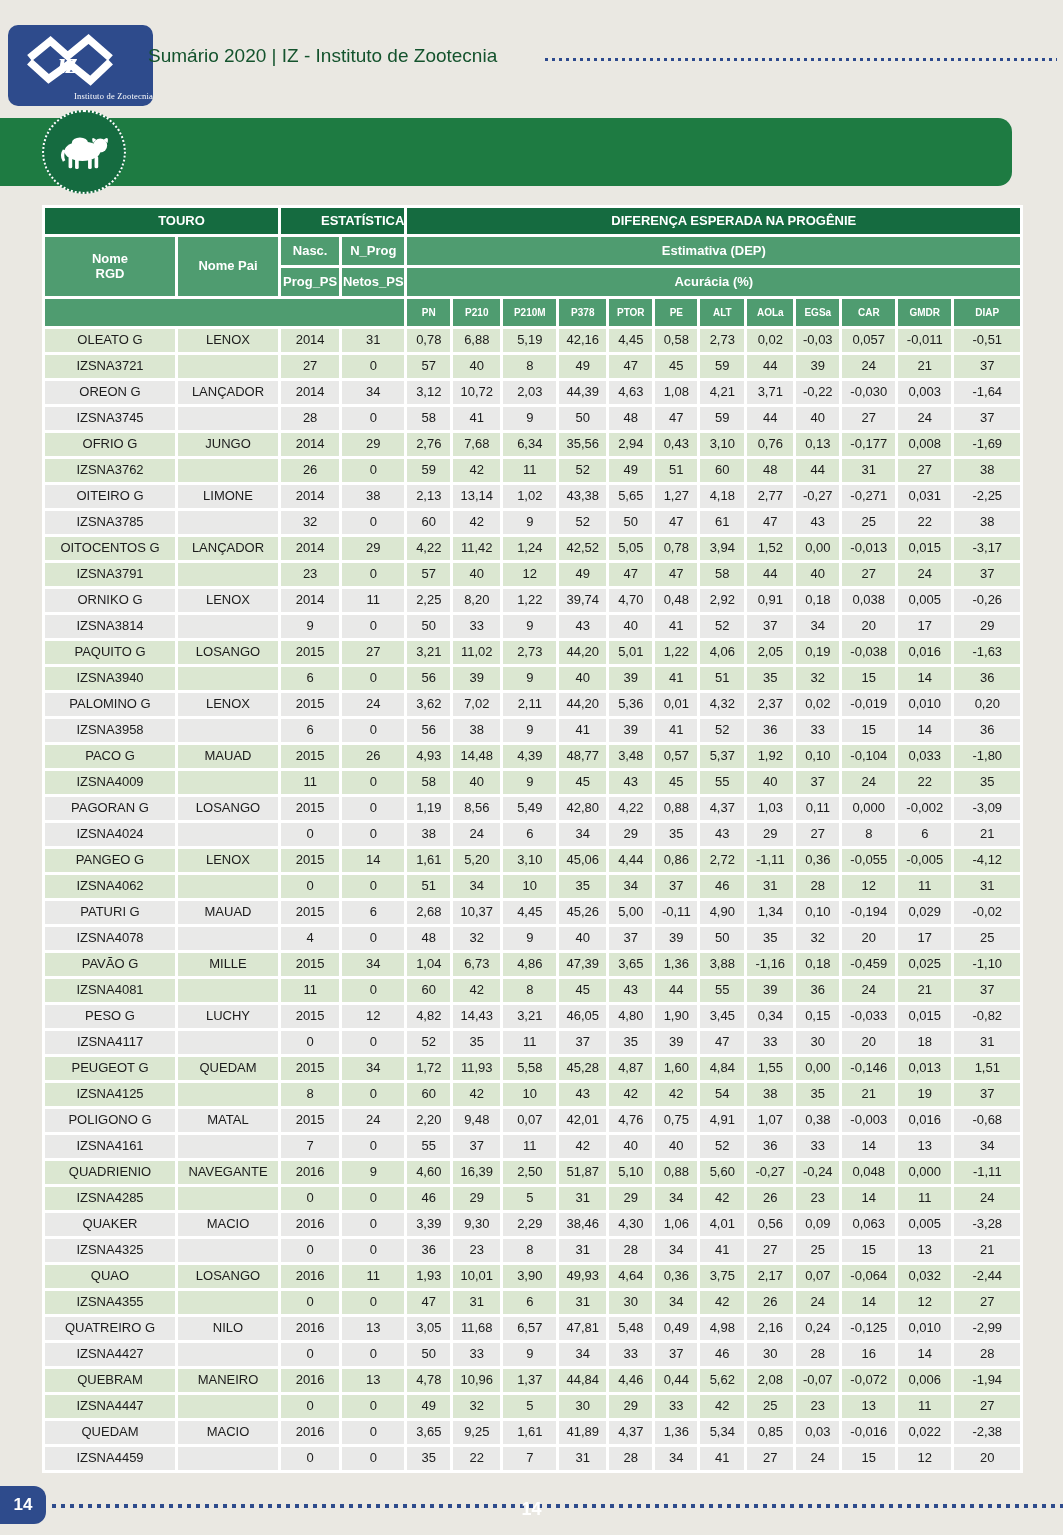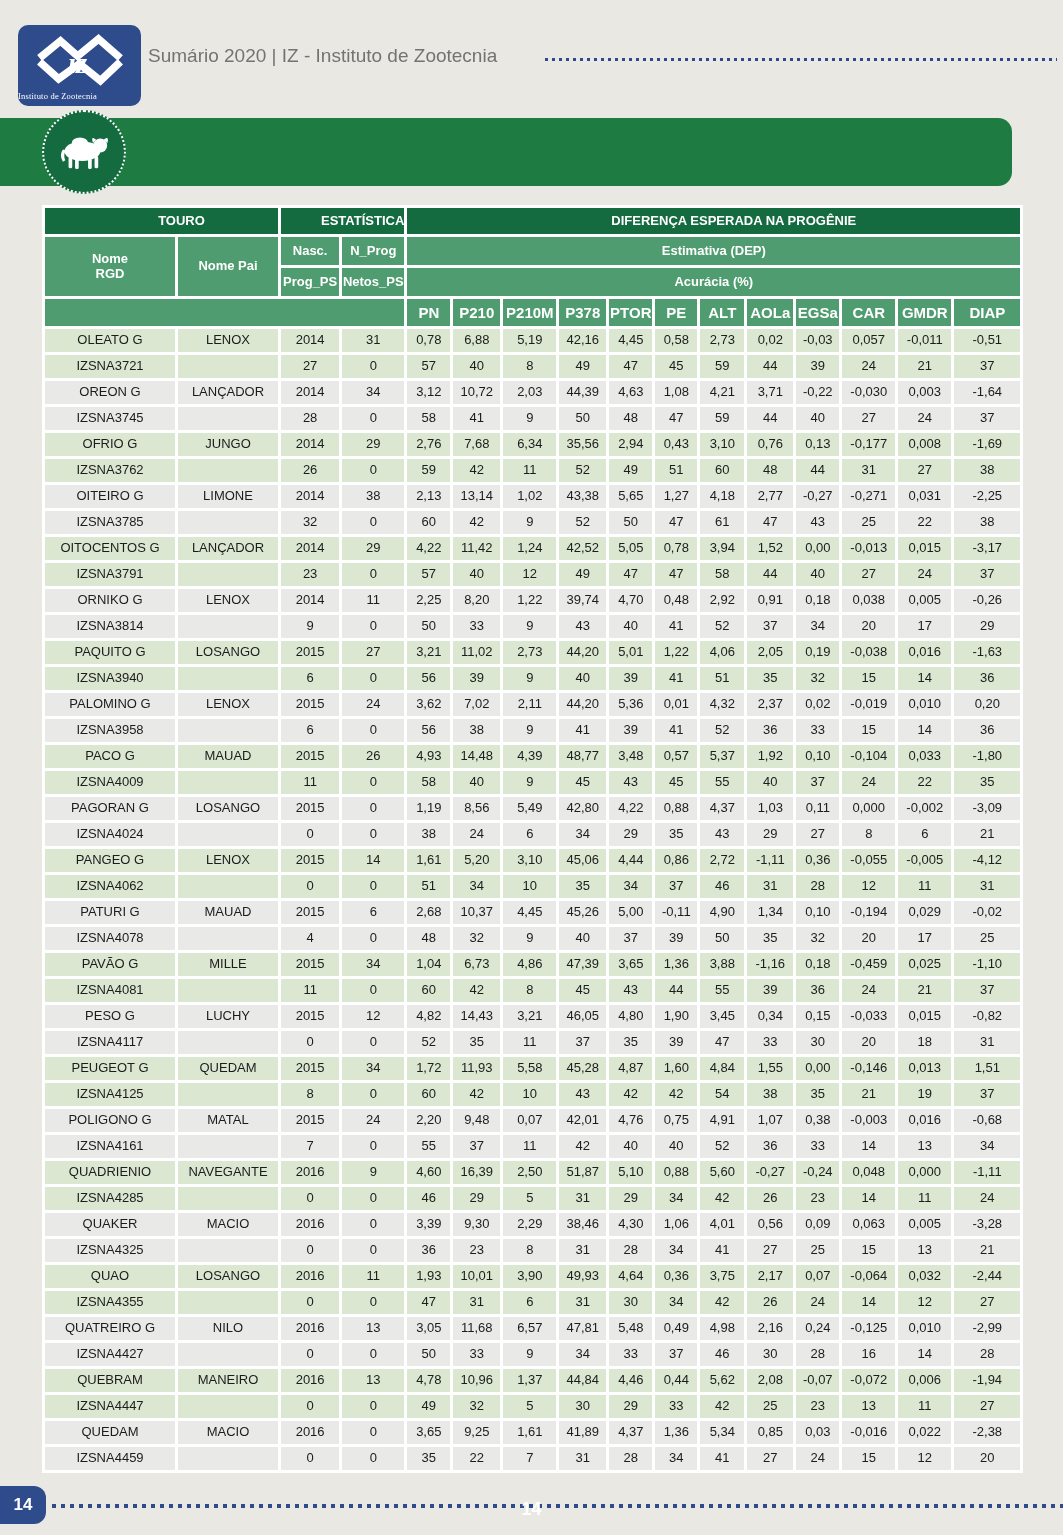--- a/index.html
+++ b/index.html
@@ -5,32 +5,32 @@
   * { margin:0; padding:0; box-sizing:border-box; }
   html,body { background:#dedcd6; }
   .page {
     position:relative; width:1063px; height:1535px;
     background:#eae8e2;
     font-family:"Liberation Sans", sans-serif;
     overflow:hidden; margin:0 auto;
   }
   
   .logo {
-    position:absolute; left:18px; top:25px; width:123px; height:81px;
+    position:absolute; left:8px; top:25px; width:145px; height:81px;
     background:#2e4b8c; border-radius:10px;
   }
   .logo svg { position:absolute; left:14px; top:4px; }
   .logo-sub {
-    position:absolute; bottom:5px; width:100%; text-align:left;
+    position:absolute; bottom:5px; width:100%; text-align:right;
     color:#ffffff; font-family:"Liberation Serif", serif; font-size:8.5px;
     letter-spacing:0.2px;
   }
   .header-title {
     position:absolute; left:148px; top:45px;
-    font-size:19px; color:#737373;
+    font-size:19px; color:#14532d;
   }
   .header-dots {
     position:absolute; left:545px; right:6px; top:58px; height:3px;
     background:repeating-linear-gradient(90deg,#2d4a8e 0 3px, transparent 3px 7px);
   }
   
   .banner {
     position:absolute; left:0; top:118px; width:1012px; height:68px;
     background:#1e7b42; border-radius:0 14px 14px 0;
   }
@@ -48,21 +48,21 @@
     position:absolute; left:42px; top:205px;
     border-collapse:separate; border-spacing:3px;
     background:#ffffff; table-layout:fixed;
   }
   .tbl th, .tbl td {
     padding:0; text-align:center; vertical-align:middle;
     overflow:hidden; white-space:nowrap; line-height:1.15;
   }
   .h1 th { background:#156b40; color:#fff; font-size:13px; font-weight:bold; height:26px;padding-left:40px; }
   .h2 th { background:#4f9c70; color:#fff; font-size:13px; font-weight:bold; height:28px; }
-  .h3 th { background:#4f9c70; color:#fff; font-size:15px; font-weight:bold; height:27px; }
+  .h3 th { background:#4f9c70; color:#fff; font-size:10px; font-weight:bold; height:27px; }
   .tbl tbody td { font-size:13px; color:#1c1c1c; height:23px; }
   .row-green td { background:#dbe7d1; }
   .row-gray  td { background:#e9e9e8; }
   .bold { font-weight:normal; }
   
   .page-tab {
     position:absolute; left:0; top:1486px; width:46px; height:38px;
     background:#2e4b8c; border-radius:0 12px 12px 0;
     color:#fff; font-weight:bold; font-size:17px;
     display:flex; align-items:center; justify-content:center;

